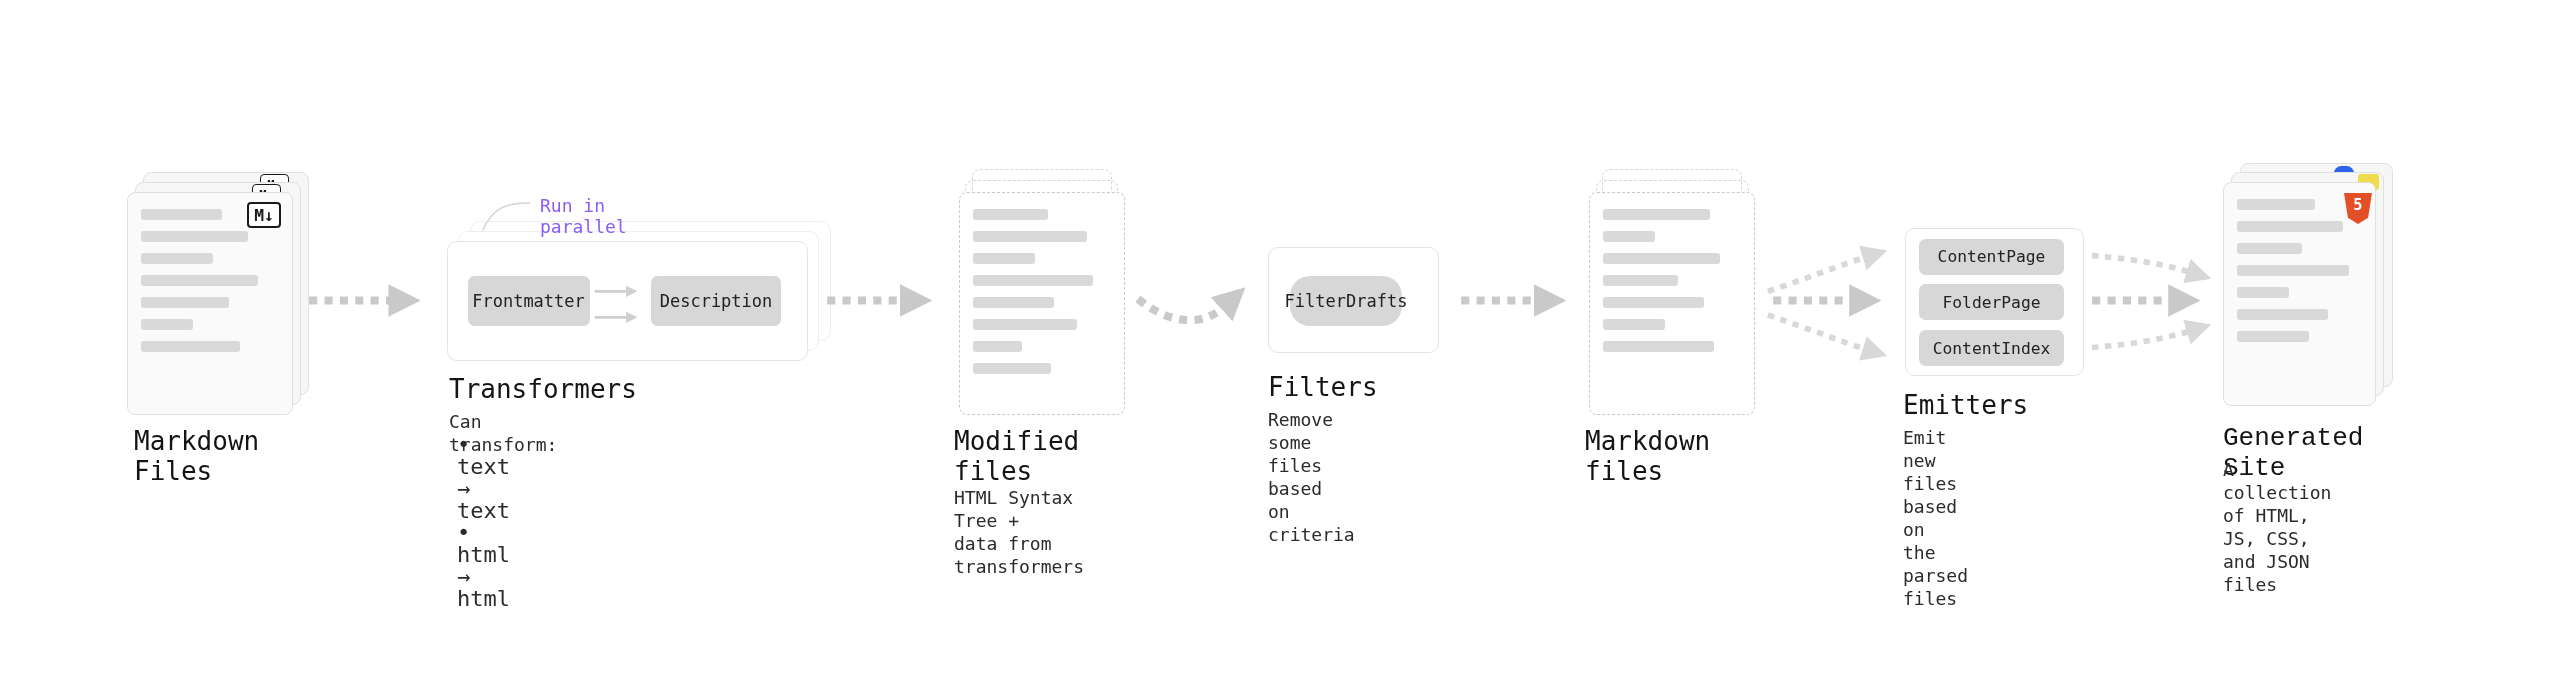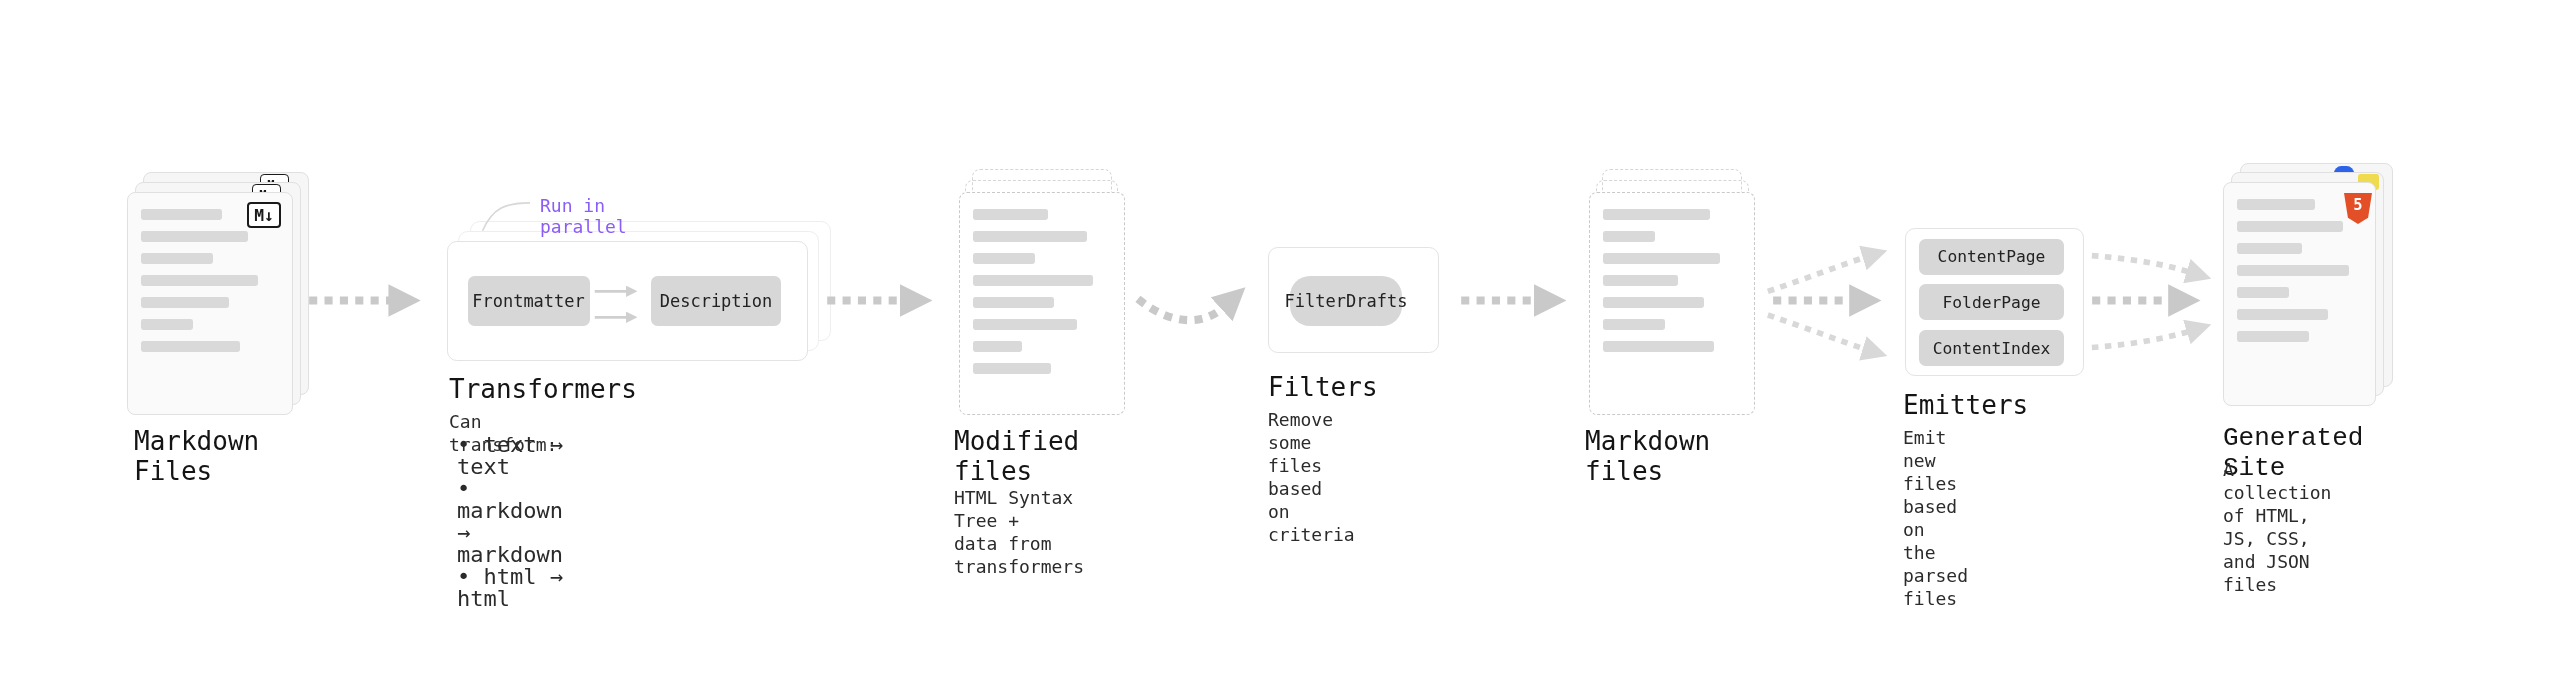--- a/index.html
+++ b/index.html
@@ -132,21 +132,20 @@
     <div class="btn" style="left:203px;top:34px;width:130px;height:50px;">Description</div>
   </div>
   <svg class="arrow" style="left:476px;top:198px;" width="59" height="36" viewBox="0 0 72 44">
     <path d="M66,6 C36,6 20,12 8,40" class="leader"></path>
   </svg>
   <div class="annotation" style="left:540px;top:195px;">Run in parallel</div>
   <div class="node-title" style="left:449px;top:374px;">Transformers</div>
   <div class="node-desc" style="left:449px;top:410px;">Can transform:</div>
   <div class="bullets" style="left:457px;top:434px;">
     <div>• text → text</div>
-    <div>• markdown → markdown</div>
     <div>• html → html</div>
   </div>
 </div>
 
 <svg class="arrow" style="left:822px;top:273px;" width="122" height="55" viewBox="0 0 150 68">
   <line x1="6" y1="34" x2="100" y2="34" class="dash" marker-end="url(#head)"></line>
 </svg>
 
 <div class="abs">
   <div class="ghost-doc" style="left:972px;top:169px;width:140px;"></div>

